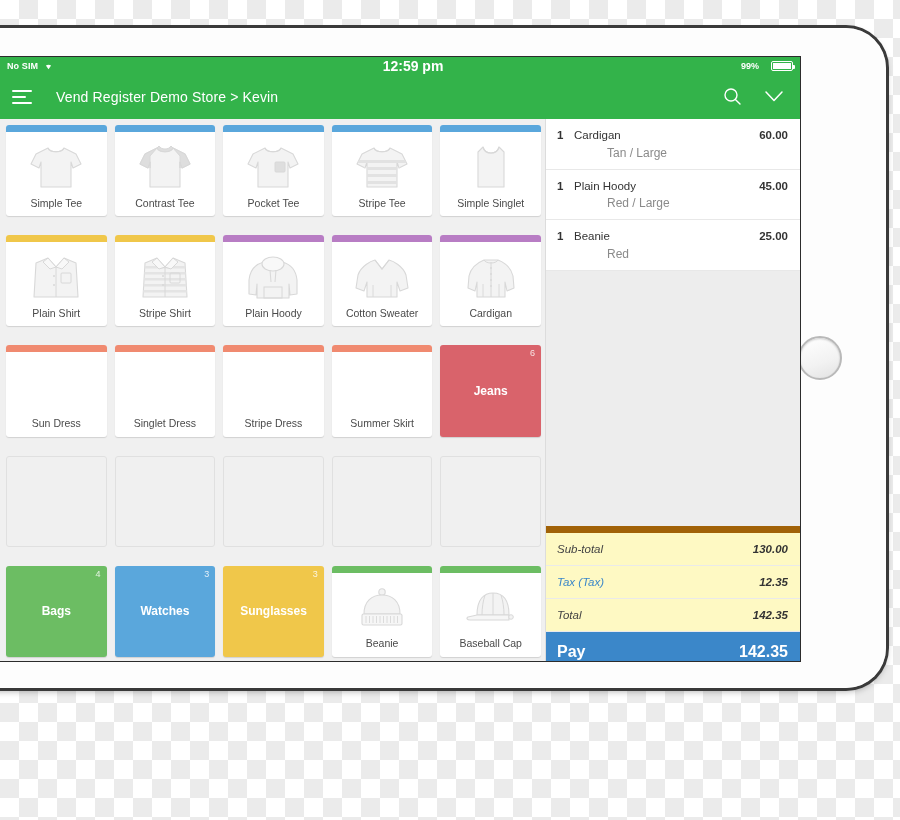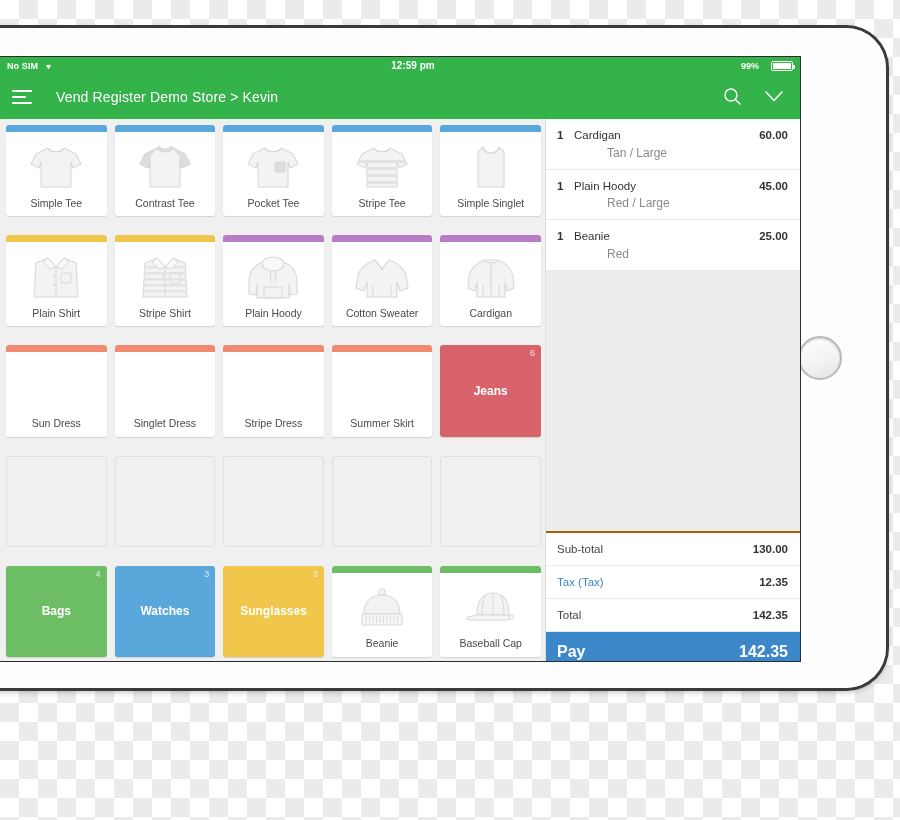--- a/index.html
+++ b/index.html
@@ -62,21 +62,21 @@
     color: #ffffff;
     font-size: 9px;
     display: flex;
     align-items: center;
     padding: 0 7px;
     position: relative;
   }
   #status-left { display:flex; align-items:center; gap:5px; font-weight:600; letter-spacing:.1px;}
   #status-time {
     position:absolute; left:0; right:0; text-align:center;
-    font-weight:600; font-size:10px;margin-left:26px;
+    font-weight:600; font-size:14px;margin-left:26px;
   }
   #status-right {
     margin-left:auto; display:flex; align-items:center; gap:12px;
     font-weight:600; font-size:9px; position:relative; z-index:2;
   }
   .batt {
     width:22px; height:10px; border:1px solid #ffffff; border-radius:2px;
     position:relative; display:inline-block;
   }
   .batt::before{
@@ -164,21 +164,21 @@
     border-bottom:1px solid #e8e8e8;
     cursor:pointer;
   }
   .cart-qty { width:17px; font-size:11.5px; font-weight:bold; color:#333; padding-top:1px; }
   .cart-mid { flex:1; }
   .cart-name { font-size:11.5px; color:#333; line-height:1.35; }
   .cart-variant { font-size:12px; color:#8a8a8a; margin-top:2px;margin-left:33px; }
   .cart-price { font-size:11.5px; font-weight:bold; color:#333; padding-top:1px; }
   #cart-spacer { flex:1; background:#ededed; }
 
-  #totals { background:#ffffff; border-top:2px solid #a16207; }
+  #totals { background:#fef9c3; border-top:7px solid #a16207;font-style:italic; }
   .total-row {
     display:flex; align-items:center; justify-content:space-between;
     padding: 10px 12px 10px 11px;
     border-bottom:1px solid #eaeaea;
     font-size:11.5px; color:#444;
     cursor:pointer;
   }
   .total-row .amt { font-weight:bold; color:#333; font-size:11.5px; }
   .total-row.link { color:#3b87c9; }
   .total-row.link .amt { color:#333; }

